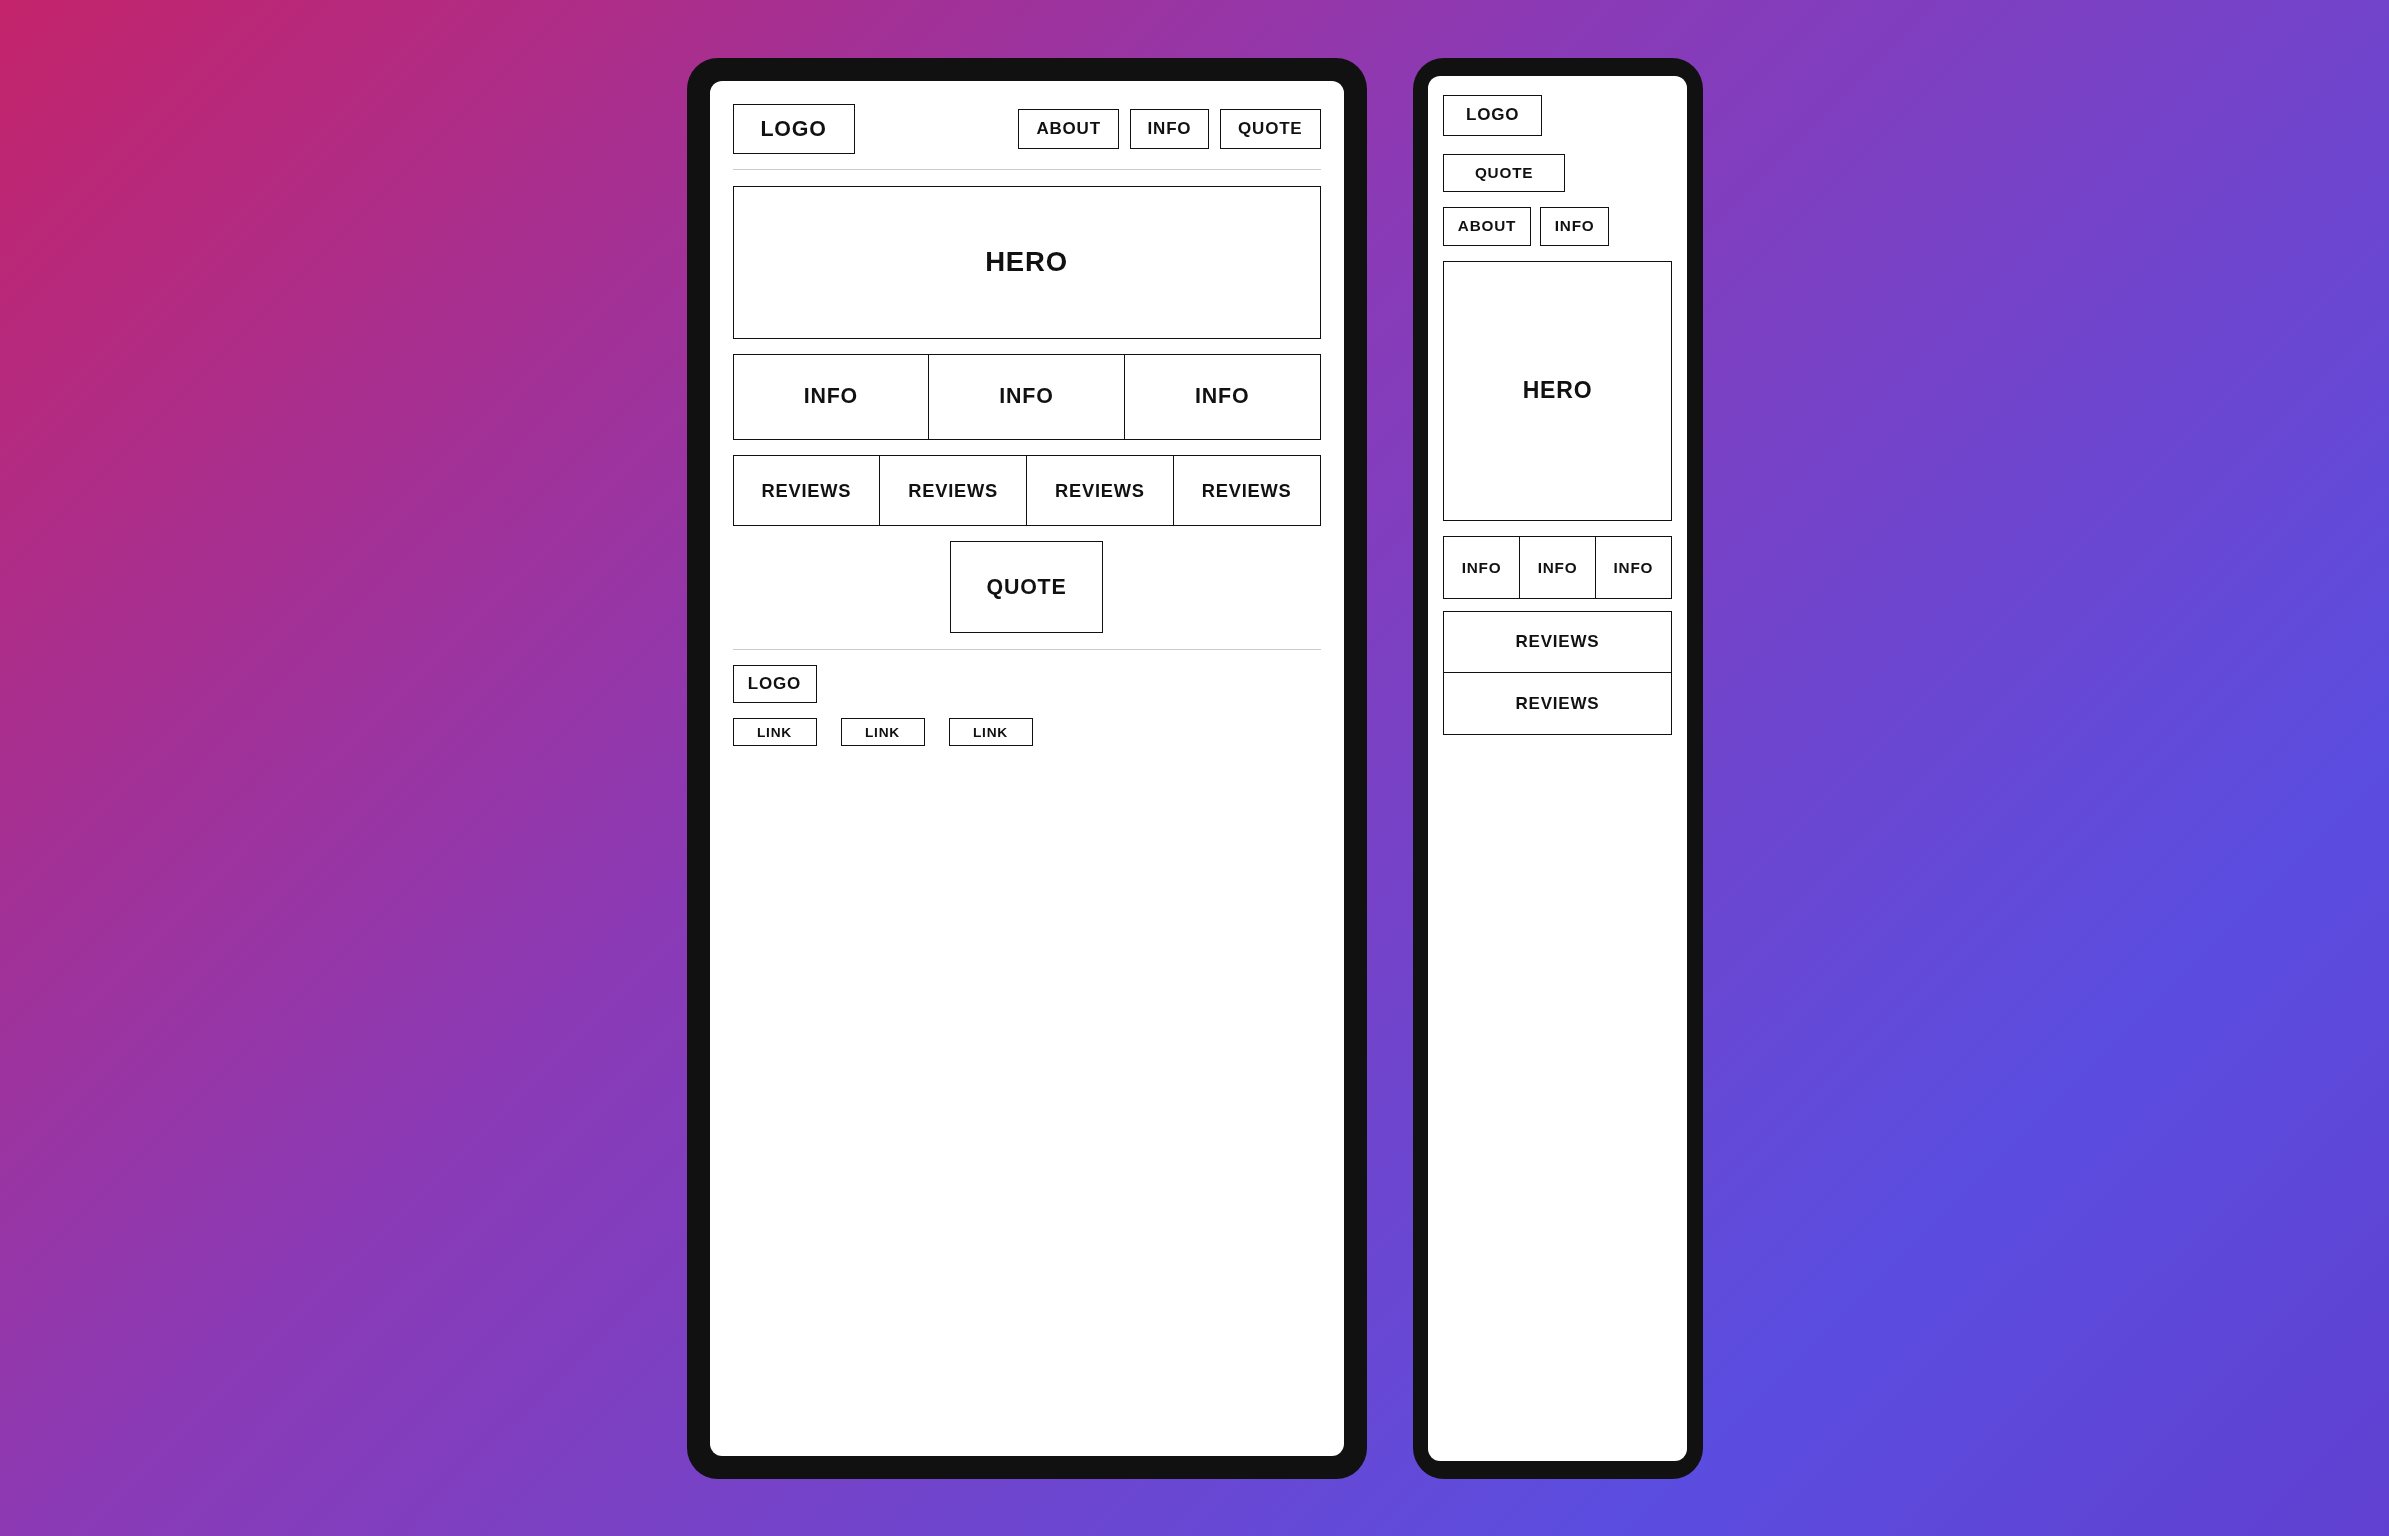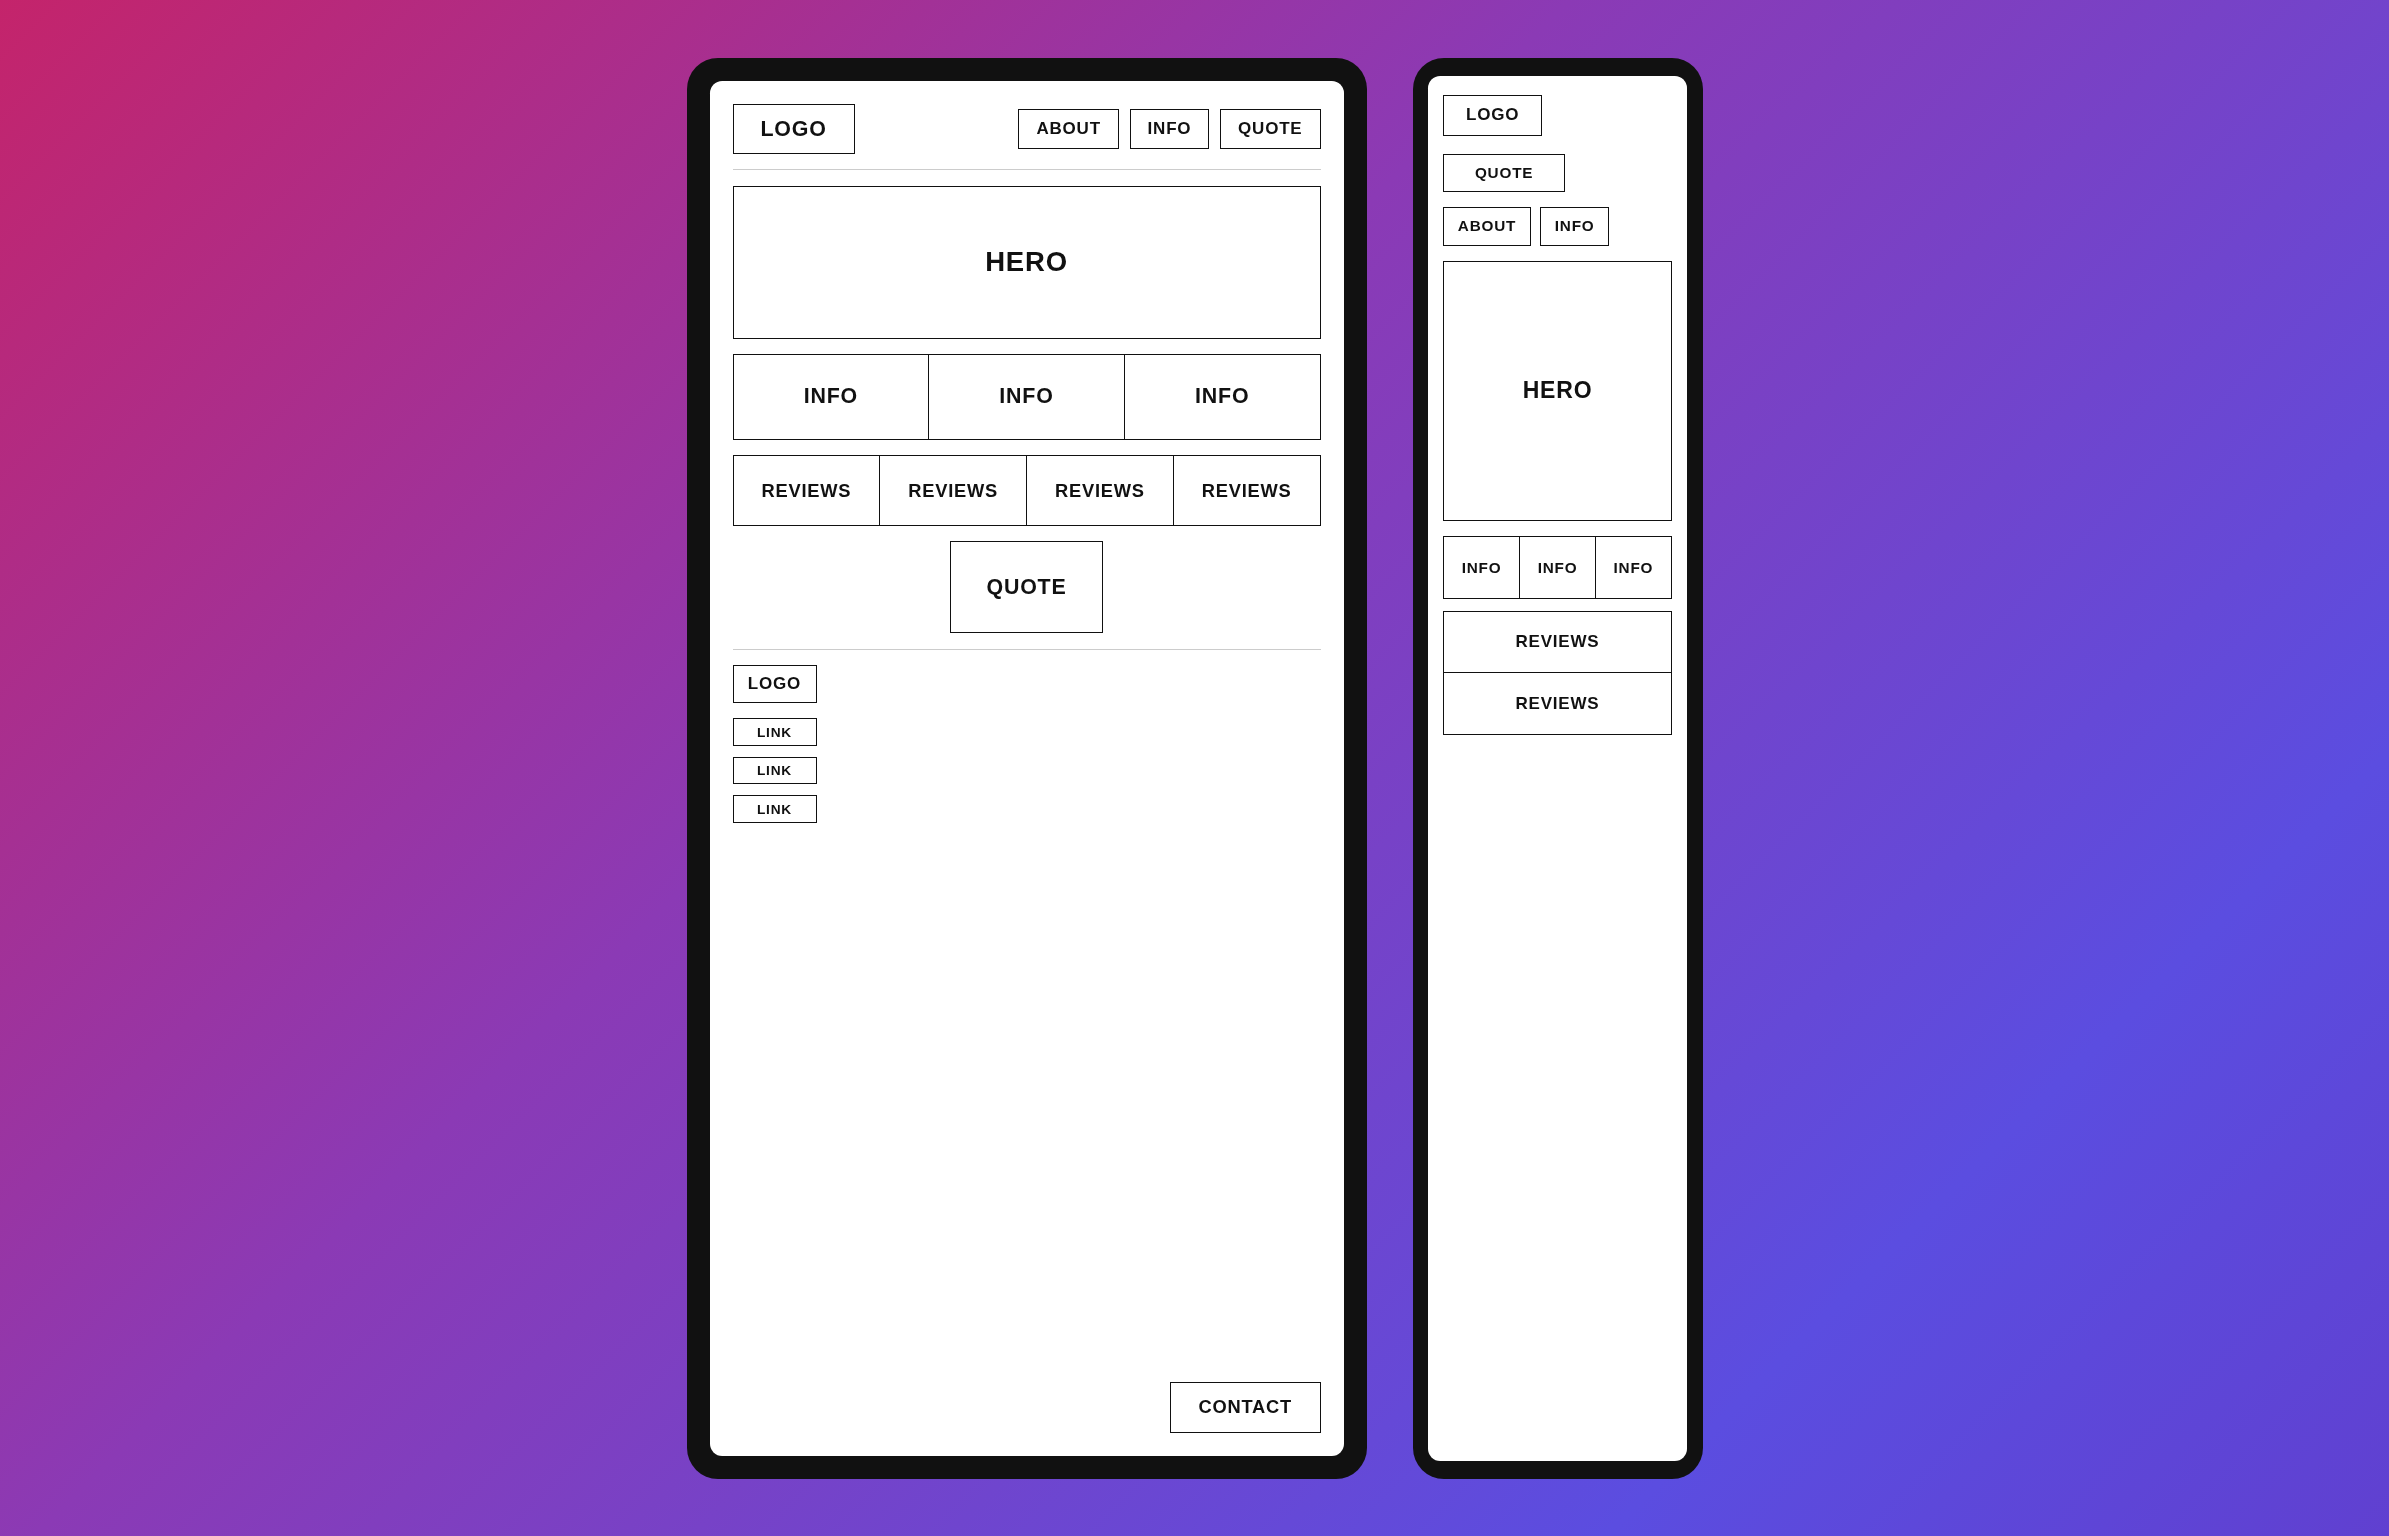--- a/index.html
+++ b/index.html
@@ -161,22 +161,22 @@
 
     .tablet-footer-logo {
       width: 84px;
       height: 38px;
       font-size: 17px;
       margin-bottom: 15.3px;
     }
 
     .tablet-footer-links {
       display: flex;
-      flex-direction: column;
-      gap: 11px;
+      flex-direction: row;
+      gap: 24px;
     }
 
     .tablet-footer-link {
       width: 84px;
       height: 27.5px;
       font-size: 13.7px;
     }
 
     .tablet-footer-bottom {
       display: flex;
@@ -299,23 +299,20 @@
       <div class="wireframe-box tablet-quote-box">QUOTE</div>
     </div>
 
     <div class="tablet-footer">
       <div class="wireframe-box tablet-footer-logo">LOGO</div>
       <div class="tablet-footer-links">
         <div class="wireframe-box tablet-footer-link">LINK</div>
         <div class="wireframe-box tablet-footer-link">LINK</div>
         <div class="wireframe-box tablet-footer-link">LINK</div>
       </div>
-      <div class="tablet-footer-bottom">
-        <div class="wireframe-box tablet-contact-btn">CONTACT</div>
-      </div>
     </div>
 
   </div>
 </div>
 
 <div class="device-phone">
   <div class="device-screen">
 
     <div class="wireframe-box phone-logo">LOGO</div>
 

